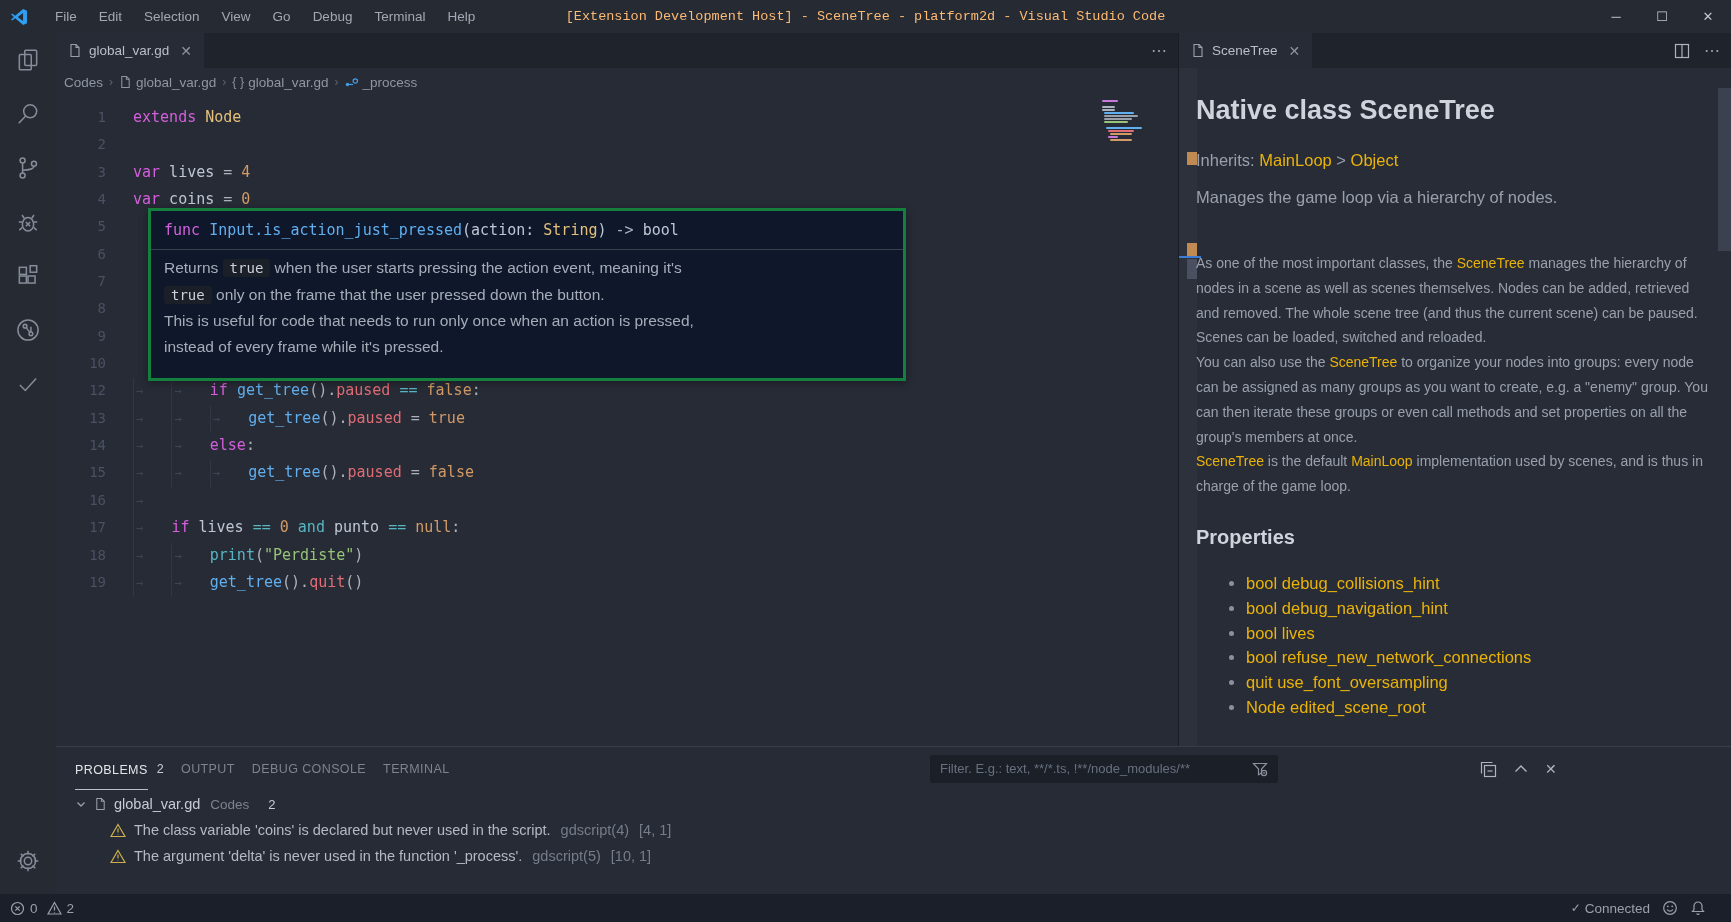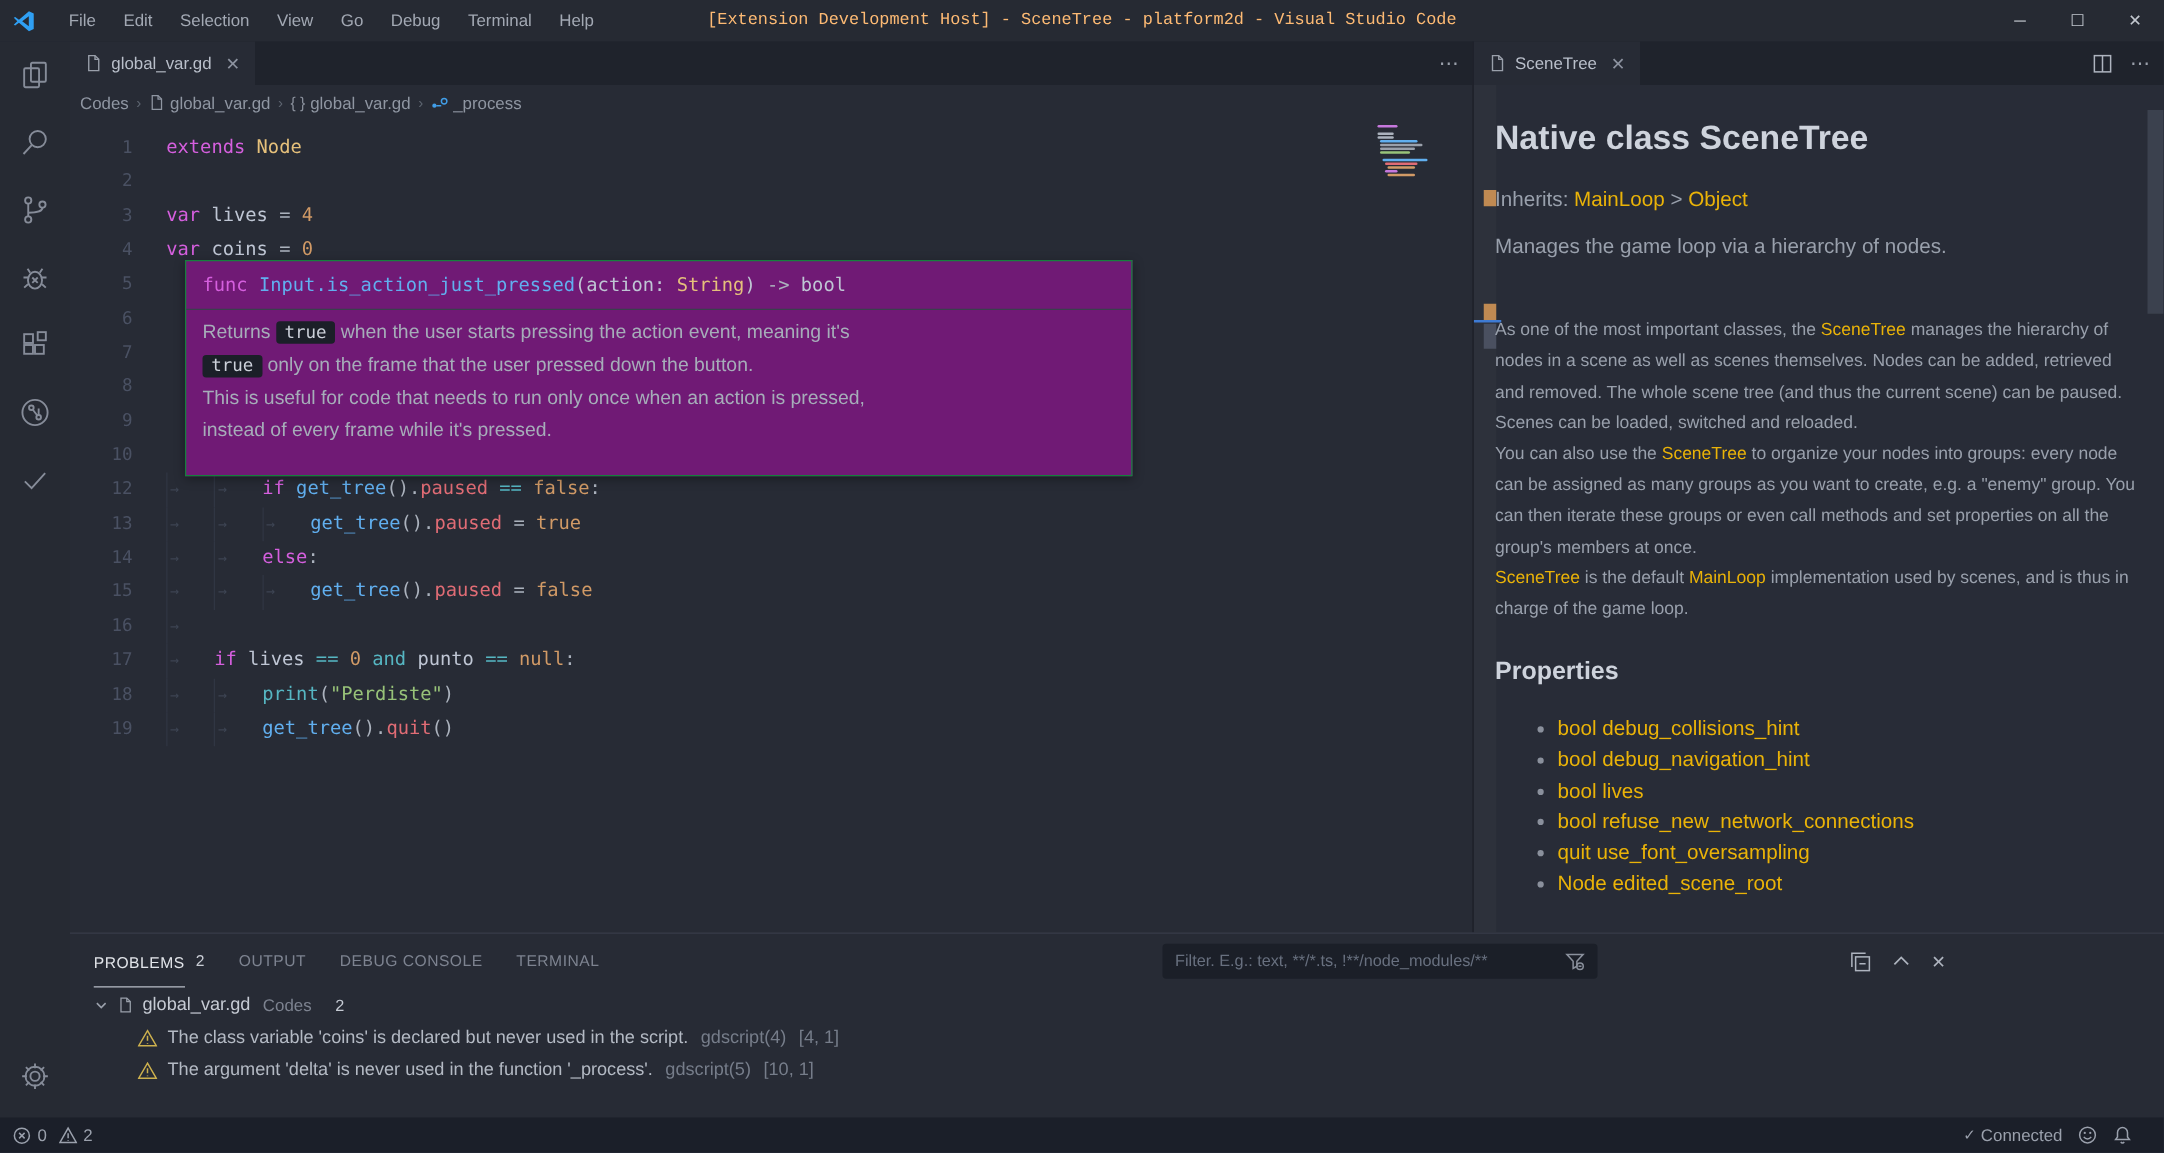--- a/index.html
+++ b/index.html
@@ -49,22 +49,22 @@
   .c-k { color:#d55fde; } .c-t { color:#e5c07b; } .c-n { color:#d19a66; }
   .c-s { color:#98c379; } .c-f { color:#61afef; } .c-m { color:#e06c75; }
   .c-o { color:#56b6c2; } .c-p { color:#abb2bd; } .c-d { color:#bfc6d4; }
   .word-box { outline:1px solid #7c8594; background:#343c4b; border-radius:2px; }
 
   
   .minimap { position:absolute; left:1046px; top:4px; width:54px; height:48px; }
   .minimap i { display:block; height:2px; margin-bottom:1px; border-radius:1px; }
 
   
-  .hover-tip { position:absolute; left:92px; top:112px; width:758px; height:173px; background:#701a75;
-    border:1px solid #15803d; z-index:20; box-shadow:0 2px 8px rgba(0,0,0,.35); }
+  .hover-tip { position:absolute; left:92px; top:112px; width:758px; height:173px; background:#0f172a;
+    border:3px solid #15803d; z-index:20; box-shadow:0 2px 8px rgba(0,0,0,.35); }
   .tip-sig { font-family:"DejaVu Sans Mono", monospace; font-size:15px; line-height:24px; padding:7px 13px 4px; white-space:pre; }
   .tip-div { border-top:1px solid #3a404d; margin:3px 0 4px; }
   .tip-body { padding:1px 13px 8px; font-size:15.5px; line-height:25.6px; color:#a6adb9; }
   .chip { background:#1b1f28; border-radius:3px; padding:1px 7px; font-family:"DejaVu Sans Mono", monospace; font-size:14px; color:#ccd1da; }
 
   
   .doc { position:absolute; left:0; right:0; top:35px; bottom:0; background:#282c37; overflow:hidden; }
   .doc-strip { position:absolute; left:0; top:0; bottom:0; width:18px; background:#2d313b; }
   .doc-mark { position:absolute; left:8px; width:10px; height:13px; background:#c08a52; }
   .doc-blueline { position:absolute; left:0; width:22px; height:2px; background:#3e7bd4; }
@@ -76,21 +76,21 @@
   .doc-summary { margin-top:18px; font-size:16.5px; color:#99a0ac; }
   .doc p { font-size:14px; line-height:24.8px; color:#99a0ac; }
   .doc p.first { margin-top:44px; }
   .doc a, .doc .lnk { color:#eab308; text-decoration:none; cursor:pointer; }
   .props-h { margin-top:27px; font-size:20px; font-weight:bold; color:#ced3dc; }
   .doc ul { margin:22px 0 0 50px; }
   .doc li { font-size:16.5px; line-height:24.8px; color:#8a909c; }
 
   
   .panel { position:absolute; left:56px; right:0; top:746px; height:148px; background:#272b35; border-top:1px solid #383d49; }
-  .p-tabs { position:absolute; left:19px; top:0; height:44px; display:flex; gap:27px; align-items:center; }
+  .p-tabs { position:absolute; left:19px; top:0; height:44px; display:flex; gap:17px; align-items:center; }
   .p-tab { font-size:12.5px; letter-spacing:.4px; color:#7d8390; display:flex; align-items:center; gap:9px; height:44px; }
   .p-tab.active { color:#e2e5ea; }
   .p-tab.active .p-tab-label { border-bottom:1px solid #b9bec8; padding:14px 0 12px; }
   .p-badge { color:#c9cdd5; }
   .p-filter { position:absolute; left:874px; top:8px; width:348px; height:28px; background:#1b1f28; border-radius:3px;
     color:#68707f; font-size:13px; line-height:28px; padding:0 30px 0 10px; white-space:nowrap; overflow:hidden; }
   .p-filter-icon { position:absolute; right:8px; top:6px; color:#8a909c; }
   .p-acts { position:absolute; left:1424px; top:0; height:44px; display:flex; align-items:center; gap:16px; color:#aeb4bf; }
   .p-rows { position:absolute; left:0; right:0; top:44px; }
   .p-row { height:26px; display:flex; align-items:center; font-size:14.5px; color:#b4bac4; }

